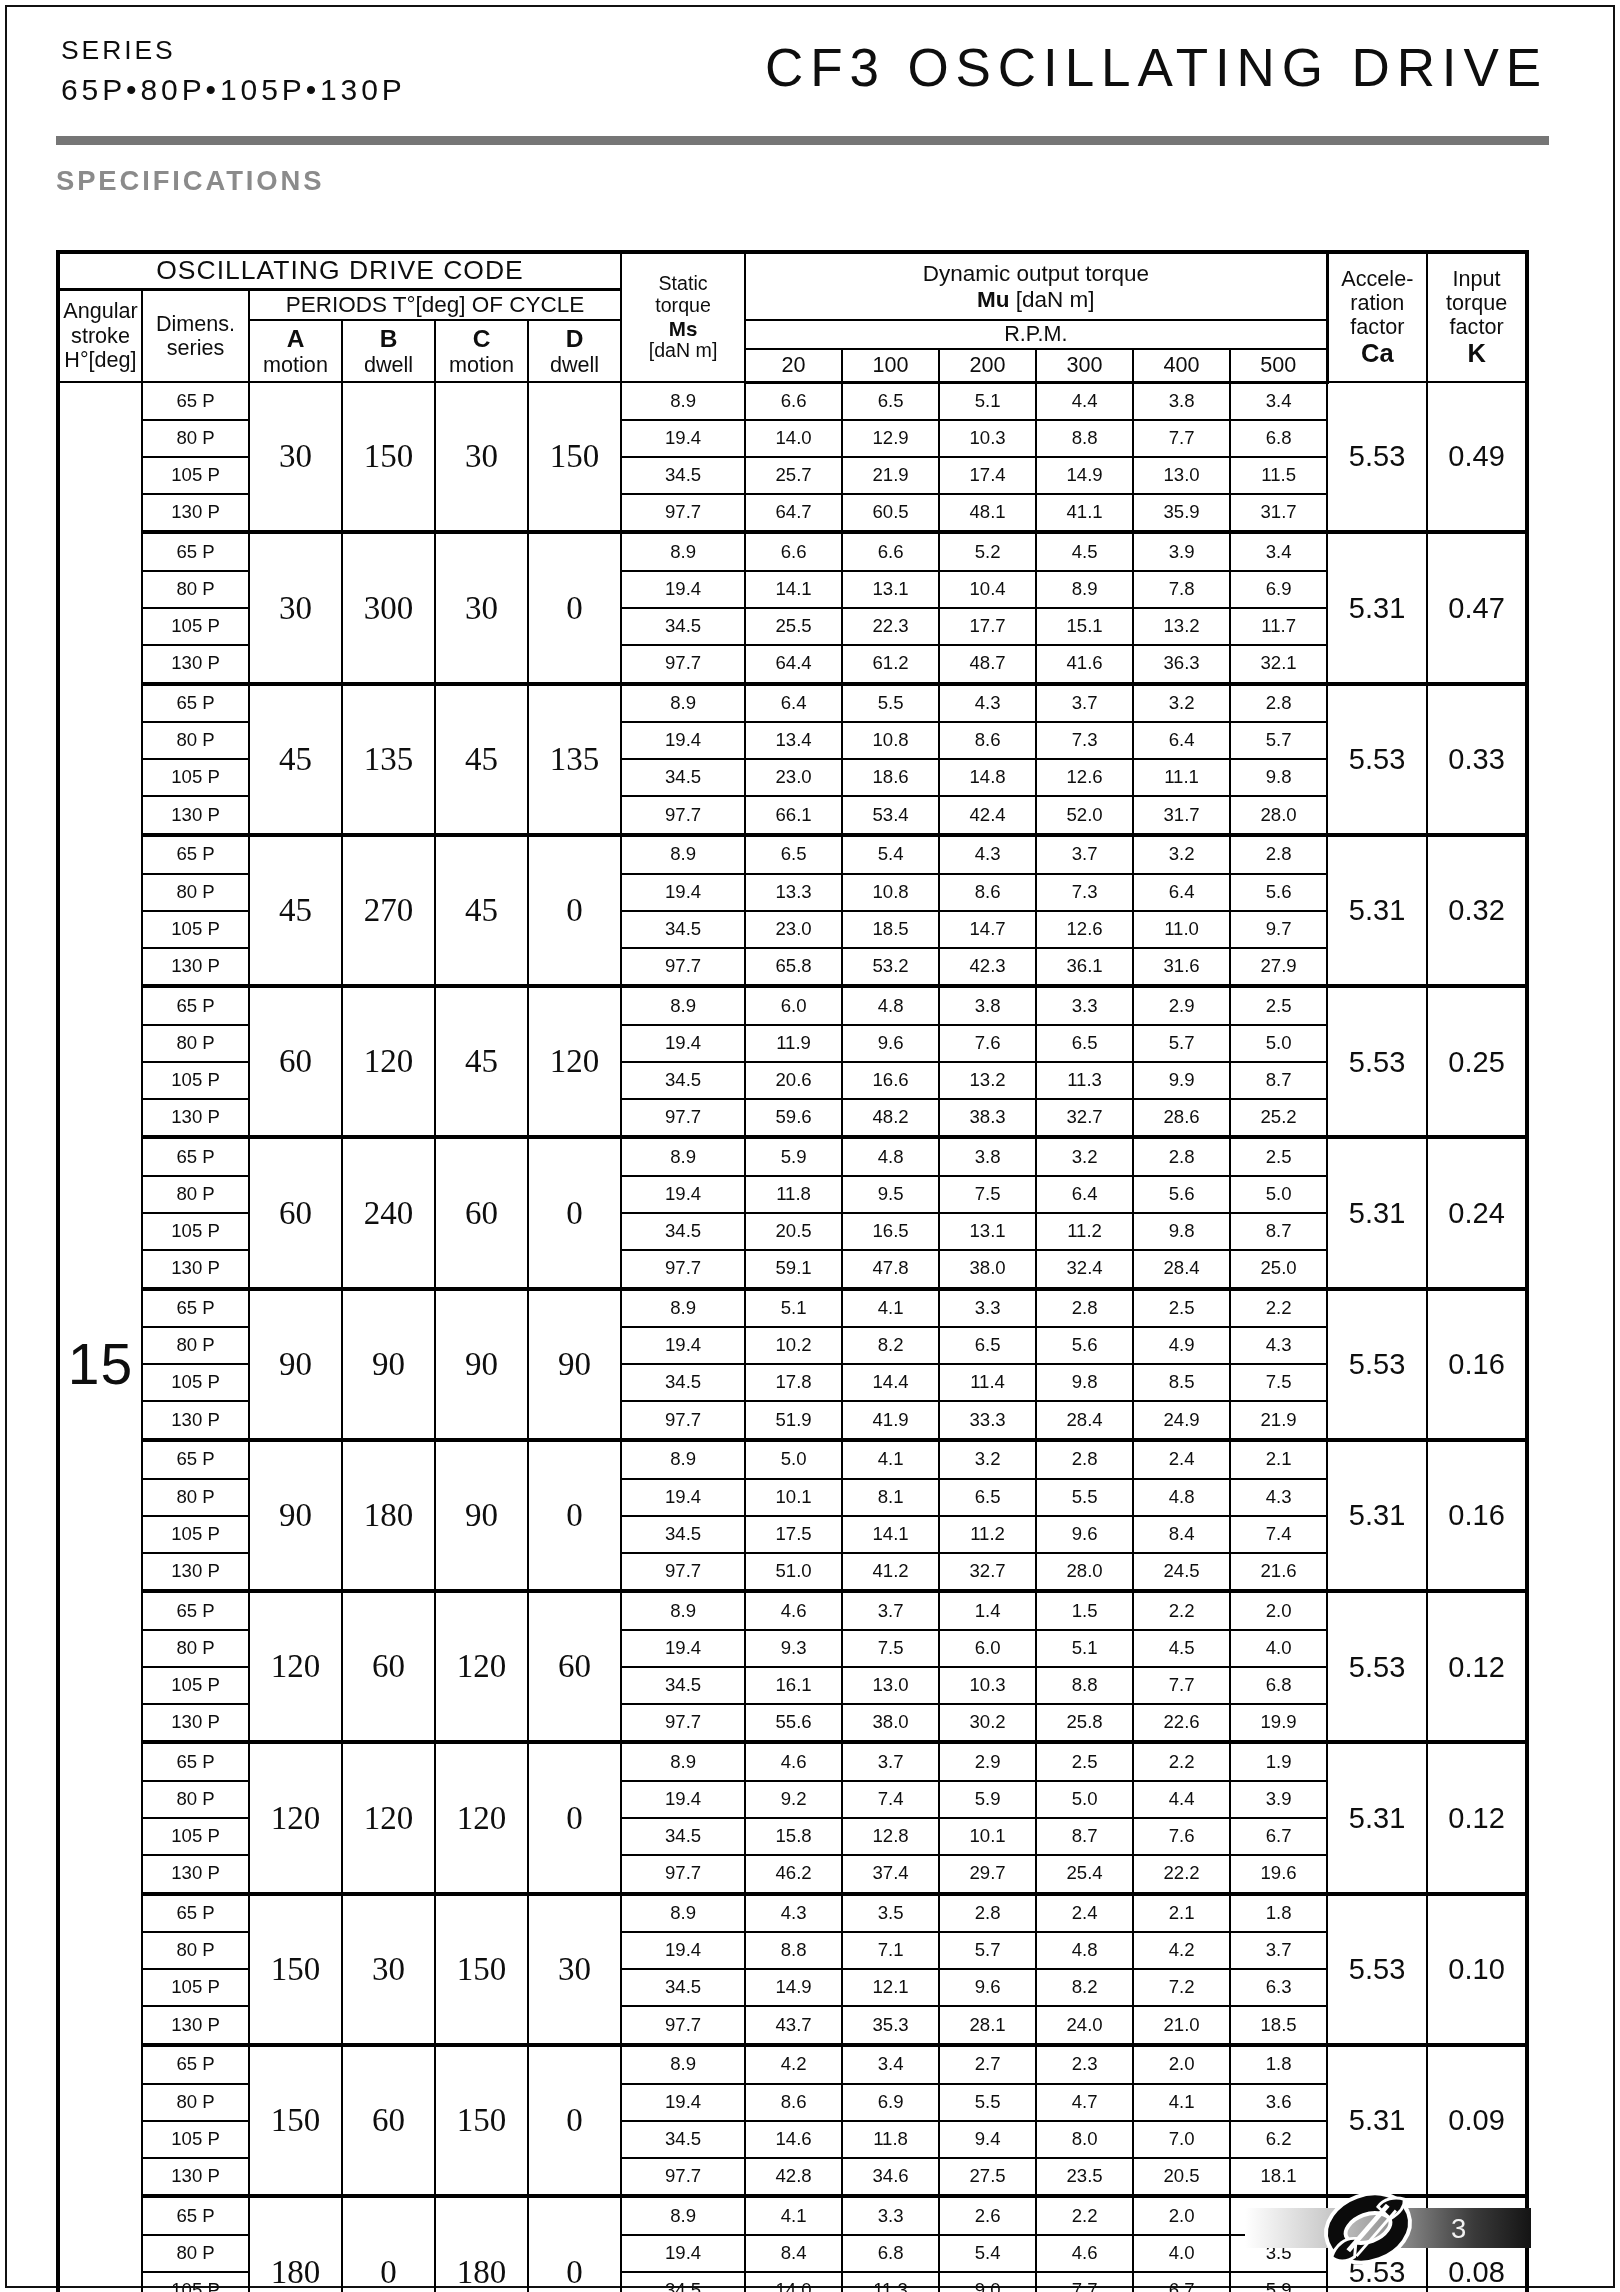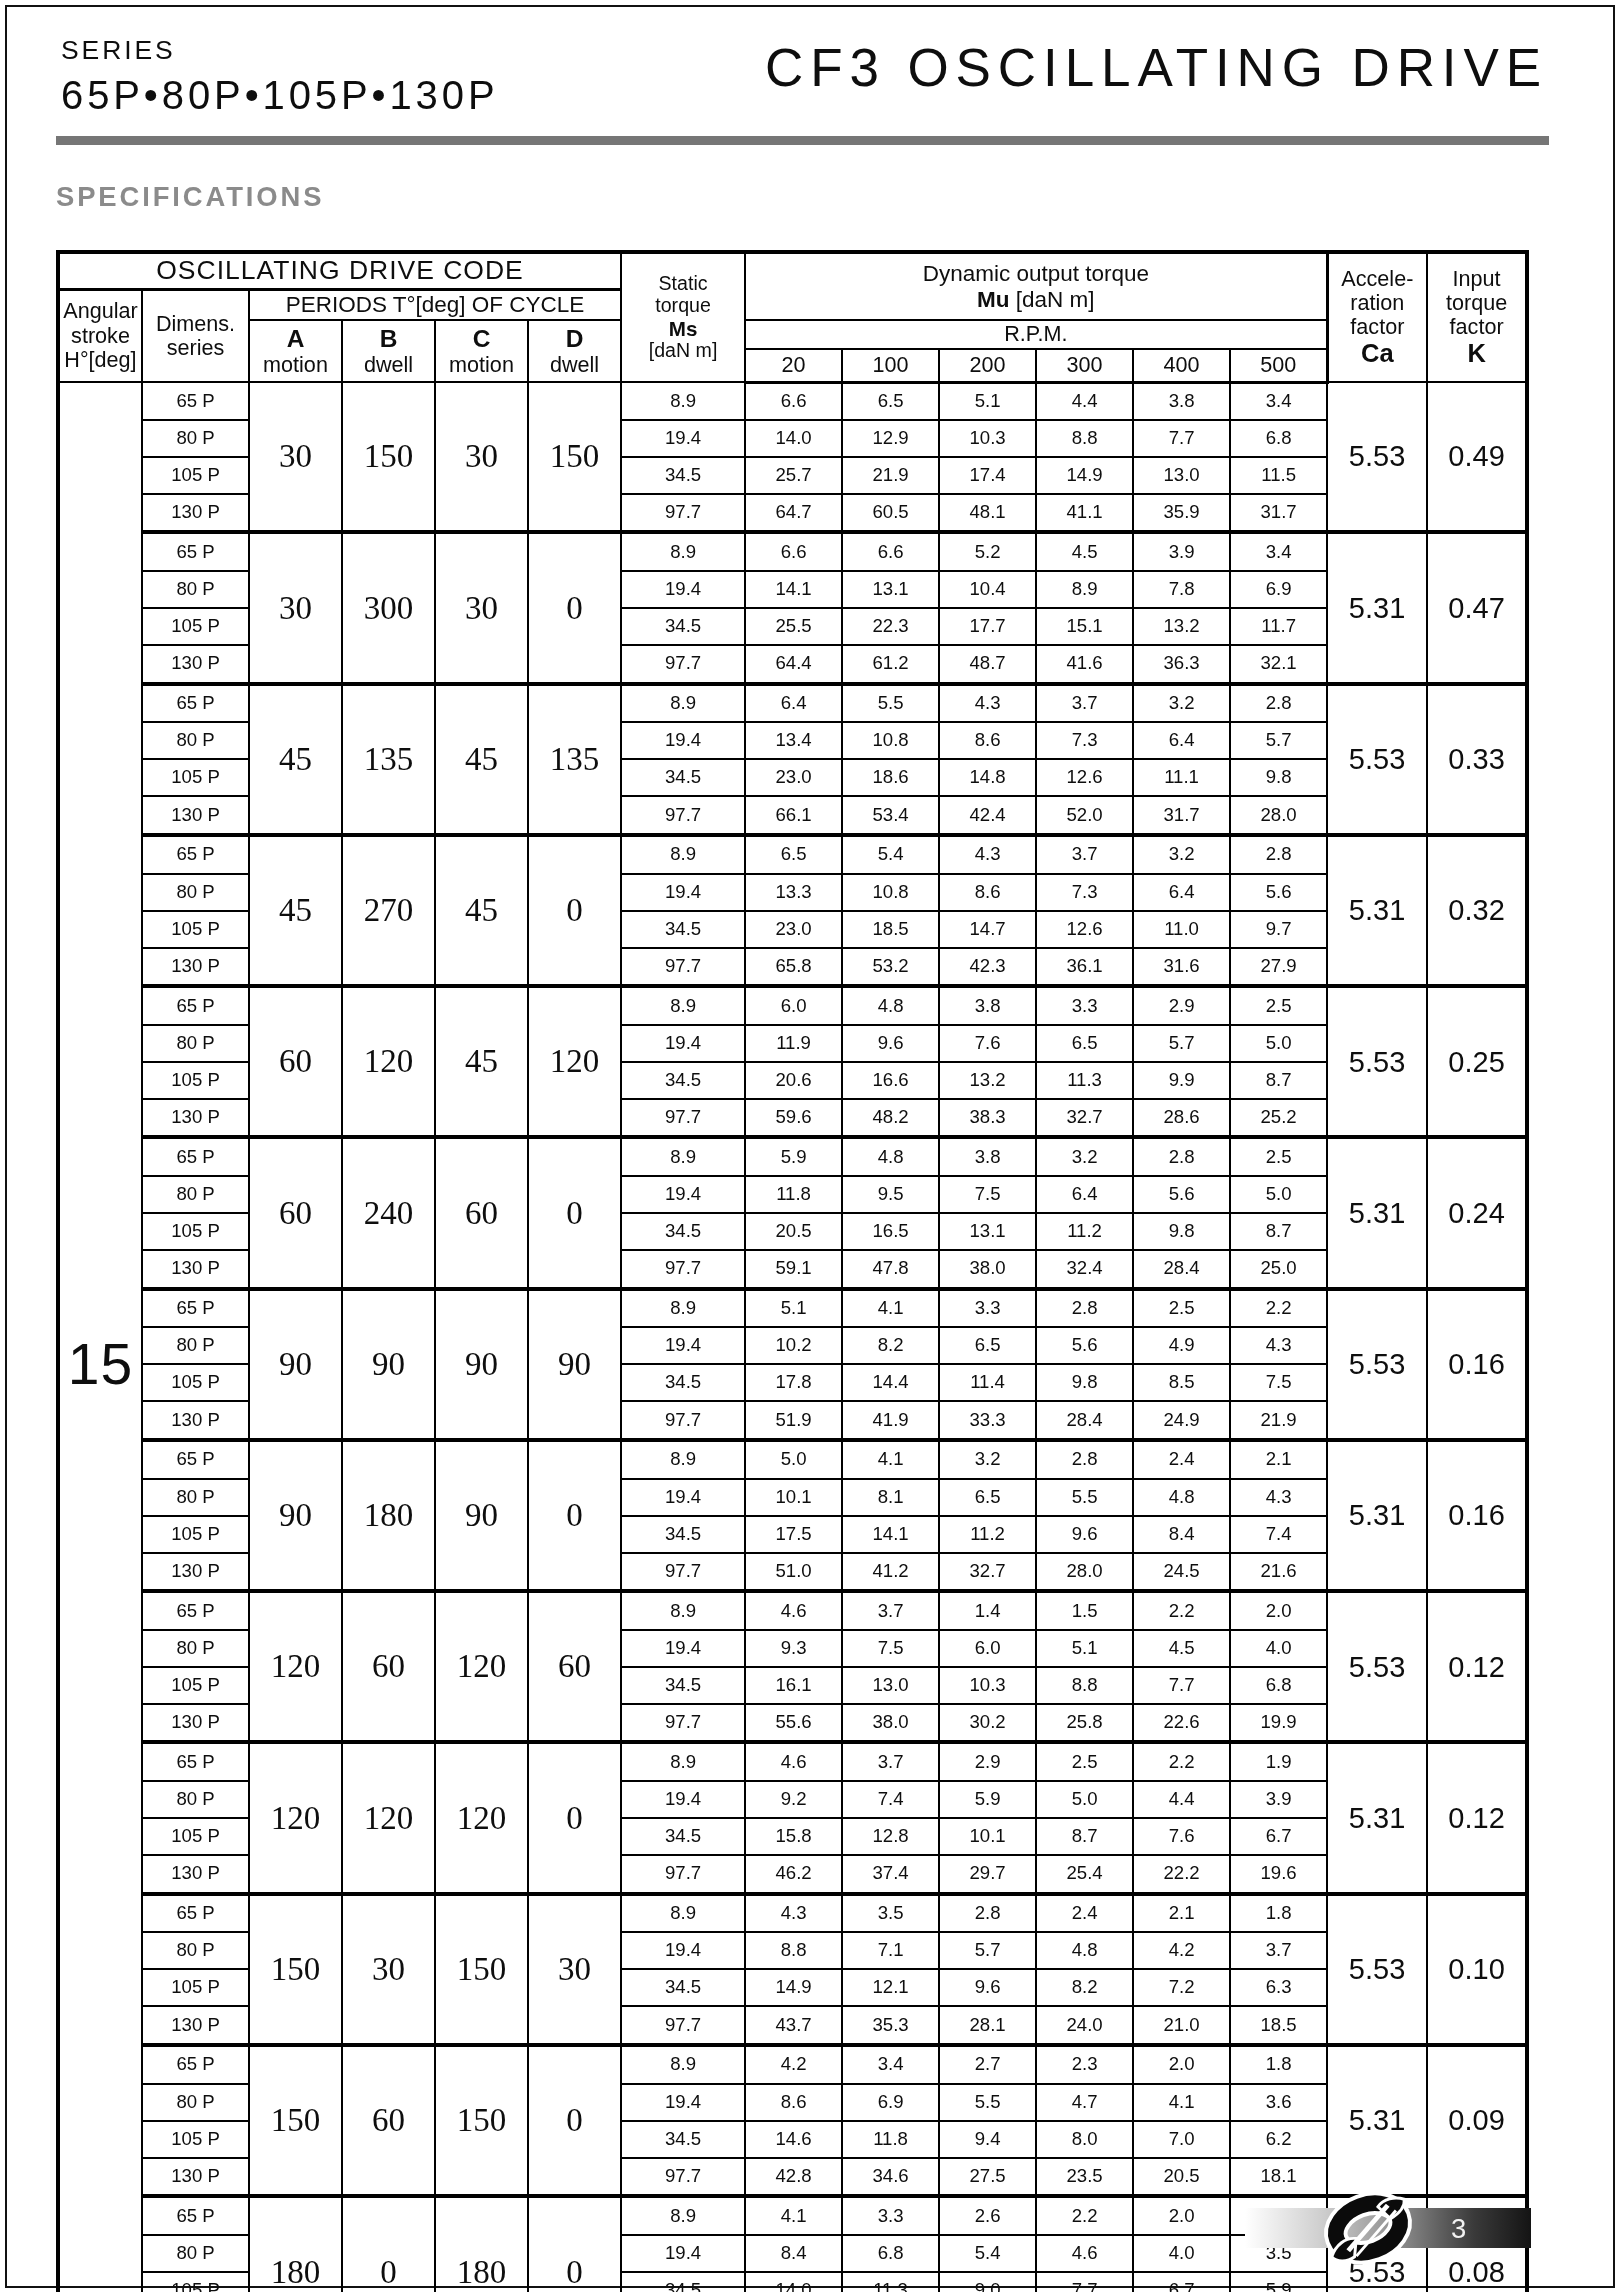--- a/index.html
+++ b/index.html
@@ -1,24 +1,24 @@
 <!DOCTYPE html>
 <html><head>
 <meta charset="utf-8">
 <style>
   html,body{margin:0;padding:0;background:#ffffff;}
   body{width:1620px;height:2293px;position:relative;font-family:"Liberation Sans",sans-serif;color:#0e0e0e;overflow:hidden;}
   .page-frame{position:absolute;left:4.9px;top:4.9px;right:4.9px;bottom:4.9px;border:2px solid #111;pointer-events:none;}
 
   
   .series-label{position:absolute;left:61px;top:35px;font-size:26.5px;letter-spacing:2.9px;font-weight:500;}
-  .series-models{position:absolute;left:61px;top:73px;font-size:40px;letter-spacing:3.9px;font-weight:500;text-align:right;}
+  .series-models{position:absolute;left:61px;top:73px;font-size:30px;letter-spacing:3.9px;font-weight:500;text-align:right;}
   .doc-title{position:absolute;right:72px;top:37px;font-size:53px;letter-spacing:6.9px;font-weight:500;white-space:nowrap;}
   .header-rule{position:absolute;left:56px;top:136px;width:1493px;height:8.8px;background:#767676;}
-  .section-heading{position:absolute;left:56px;top:165px;font-size:27.4px;font-weight:bold;letter-spacing:2.9px;color:#8b8b8b;margin-top:16px;}
+  .section-heading{position:absolute;left:56px;top:165px;font-size:27.4px;font-weight:bold;letter-spacing:2.9px;color:#8b8b8b;}
 
   
   table.spec{position:absolute;left:56px;top:250px;width:1470px;height:2100px;border-collapse:collapse;table-layout:fixed;}
   table.spec th,table.spec td{border:2px solid #000;padding:0;text-align:center;vertical-align:middle;font-weight:normal;line-height:1.12;}
   table.spec{border:4.9px solid #000;}
   th.hv{border-width:2.9px;}
   .drive-code{font-size:26.5px;letter-spacing:1px;border-bottom-width:3.9px !important;}
   .hdr-angular,.hdr-dimens{font-size:21.6px;}
   .periods-title{font-size:22.5px;border-bottom-width:2.9px !important;}
   .period-head .letter{display:block;font-size:24.5px;font-weight:bold;}

